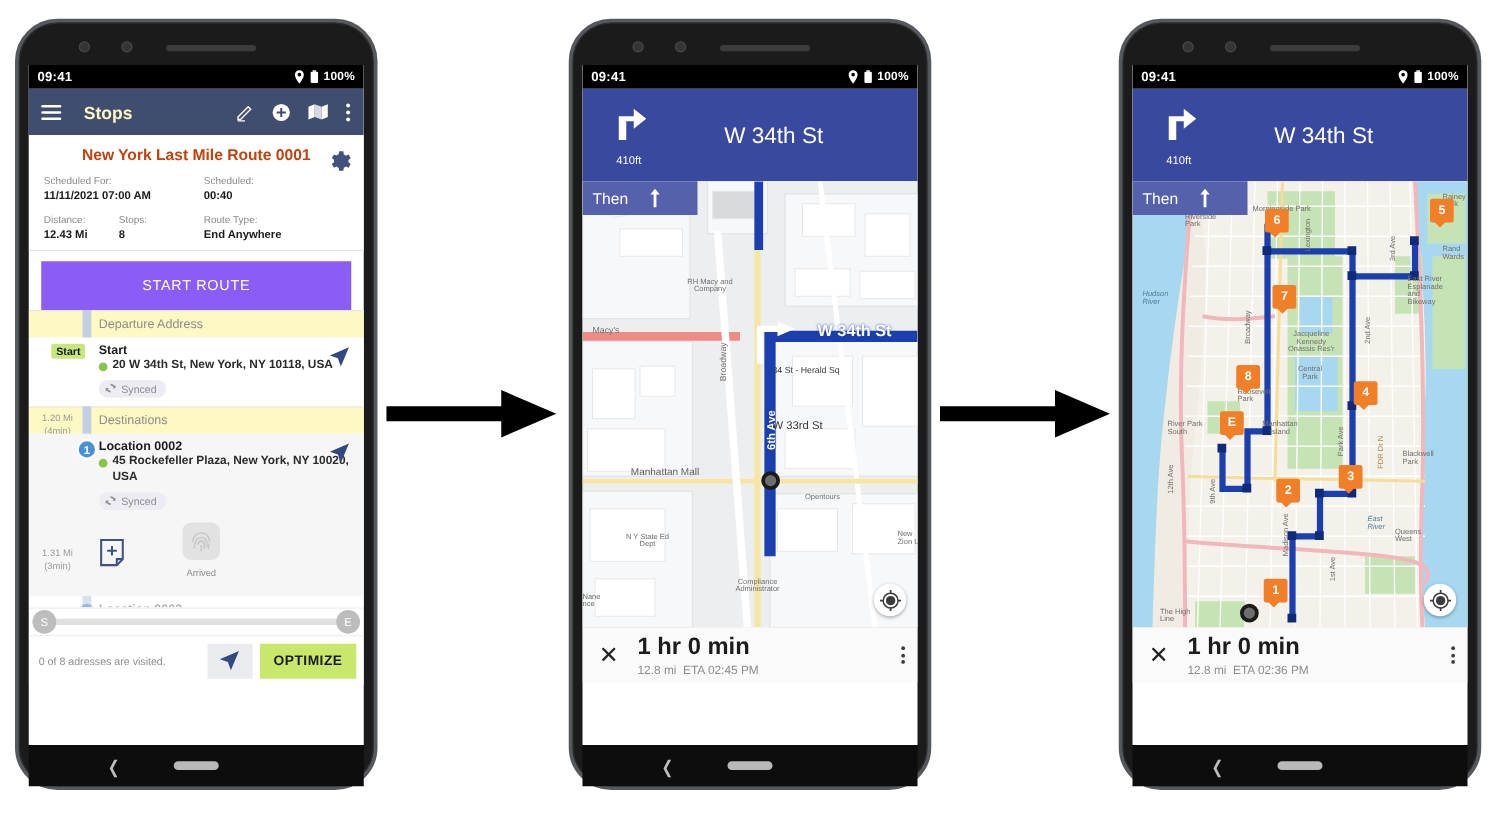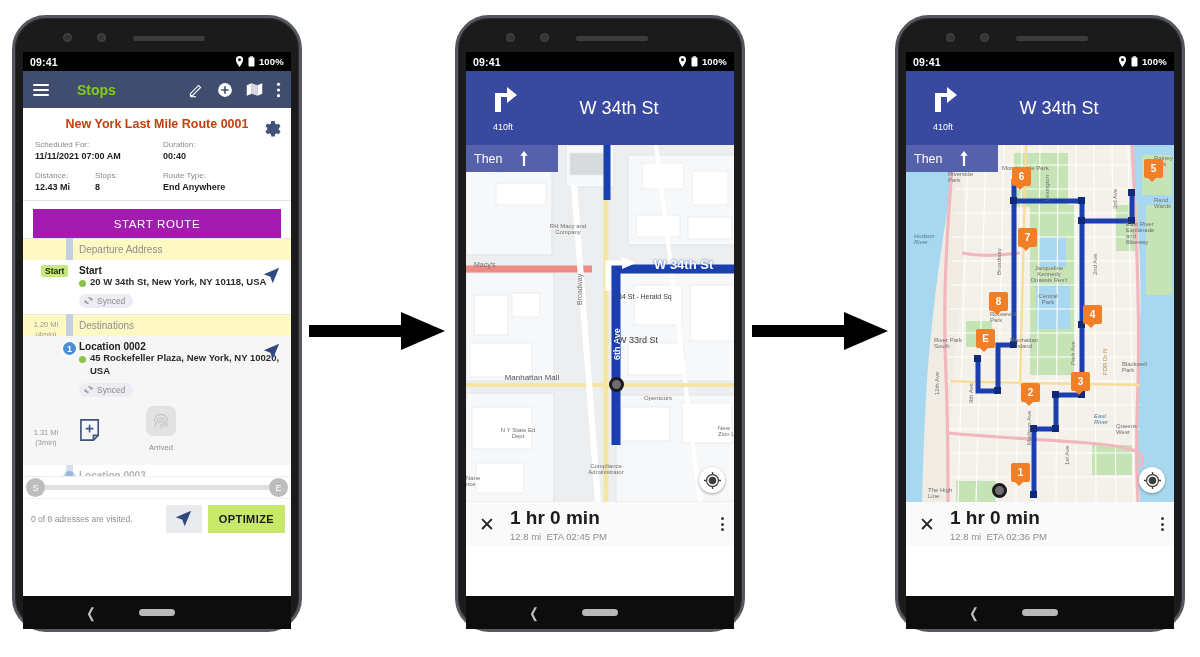--- a/index.html
+++ b/index.html
@@ -66,41 +66,41 @@
     position: relative;
   }
   .nav-back {
     position: absolute; left: 62px; color: #bdbdbd; font-size: 14px;
     transform: scaleX(.8);
   }
   .nav-pill { width: 36px; height: 7px; border-radius: 4px; background: #b9b9b9; }
 
   
   .appbar {
-    height: 37px; background: #404d6e; color: #84cc16;
-    display: flex; align-items: center; padding: 0 10px; gap: 12px;
+    height: 37px; background: #404d6e; color: #fef9c3;
+    display: flex; align-items: center; padding: 0 10px; gap: 2px;
   }
   .appbar .title { font-size: 14px; font-weight: bold; margin-left: 16px; flex: 1; }
   .appbar .acts { display: flex; align-items: center; gap: 13px; }
   .hamb { width: 16px; display: flex; flex-direction: column; gap: 3px; }
   .hamb i { display: block; height: 2px; background: #fff; border-radius: 1px; }
 
   .routecard {
     background: #fff; padding: 9px 12px 8px 12px; position: relative;
     border-bottom: 1px solid #e3e3e3;
   }
   .route-title { font-size: 12.5px; font-weight: bold; color: #c2410c; text-align: center; }
   .gear { position: absolute; right: 10px; top: 12px; }
   .meta-row { display: flex; margin-top: 9px; }
   .meta-cell { }
   .meta-lab { font-size: 8px; color: #8a8a8a; }
   .meta-val { font-size: 9px; font-weight: bold; color: #1c1c1c; margin-top: 2px; }
 
   .start-route {
-    margin: 8px 10px 0 10px; height: 29px; background: #a21caf;
+    margin: 8px 10px 0 10px; height: 39px; background: #8b5cf6;
     color: #fff; font-size: 11.5px; letter-spacing: .6px;
     display: flex; align-items: center; justify-content: center;
     border: none; width: calc(100% - 20px); font-family: inherit;
   }
 
   .list-wrap { position: relative; background: #fff; height: 238px; overflow: hidden; }
   .sec-head {
     background: #fef9c3; color: #8d8d8d; font-size: 10px;
     padding: 5px 0 5px 56px; border-top: 1px solid #e6e6e6;
   }
@@ -296,21 +296,21 @@
           <svg width="18" height="18" viewBox="0 0 20 20">
               <path d="M10 6.6A3.4 3.4 0 1013.4 10 3.4 3.4 0 0010 6.6zm7.6 3.4a7.3 7.3 0 00-.1-1.1l2-1.5-1.9-3.3-2.3 1a7.4 7.4 0 00-1.9-1.1L13 1.2H9.2L8.8 3.8a7.4 7.4 0 00-1.9 1.1L4.6 3.9 2.7 7.2l2 1.5a7.3 7.3 0 000 2.2l-2 1.5 1.9 3.3 2.3-1a7.4 7.4 0 001.9 1.1l.4 2.6H13l.4-2.6a7.4 7.4 0 001.9-1.1l2.3 1 1.9-3.3-2-1.5a7.3 7.3 0 00.1-1.1z" fill="#41527d"></path>
             </svg>
         </span>
         <div class="meta-row">
           <div class="meta-cell" style="width:128px">
             <div class="meta-lab">Scheduled For:</div>
             <div class="meta-val">11/11/2021  07:00 AM</div>
           </div>
           <div class="meta-cell">
-            <div class="meta-lab">Duration:</div>
+            <div class="meta-lab">Scheduled:</div>
             <div class="meta-val">00:40</div>
           </div>
         </div>
         <div class="meta-row" style="margin-top:10px">
           <div class="meta-cell" style="width:60px">
             <div class="meta-lab">Distance:</div>
             <div class="meta-val">12.43 Mi</div>
           </div>
           <div class="meta-cell" style="width:68px">
             <div class="meta-lab">Stops:</div>

